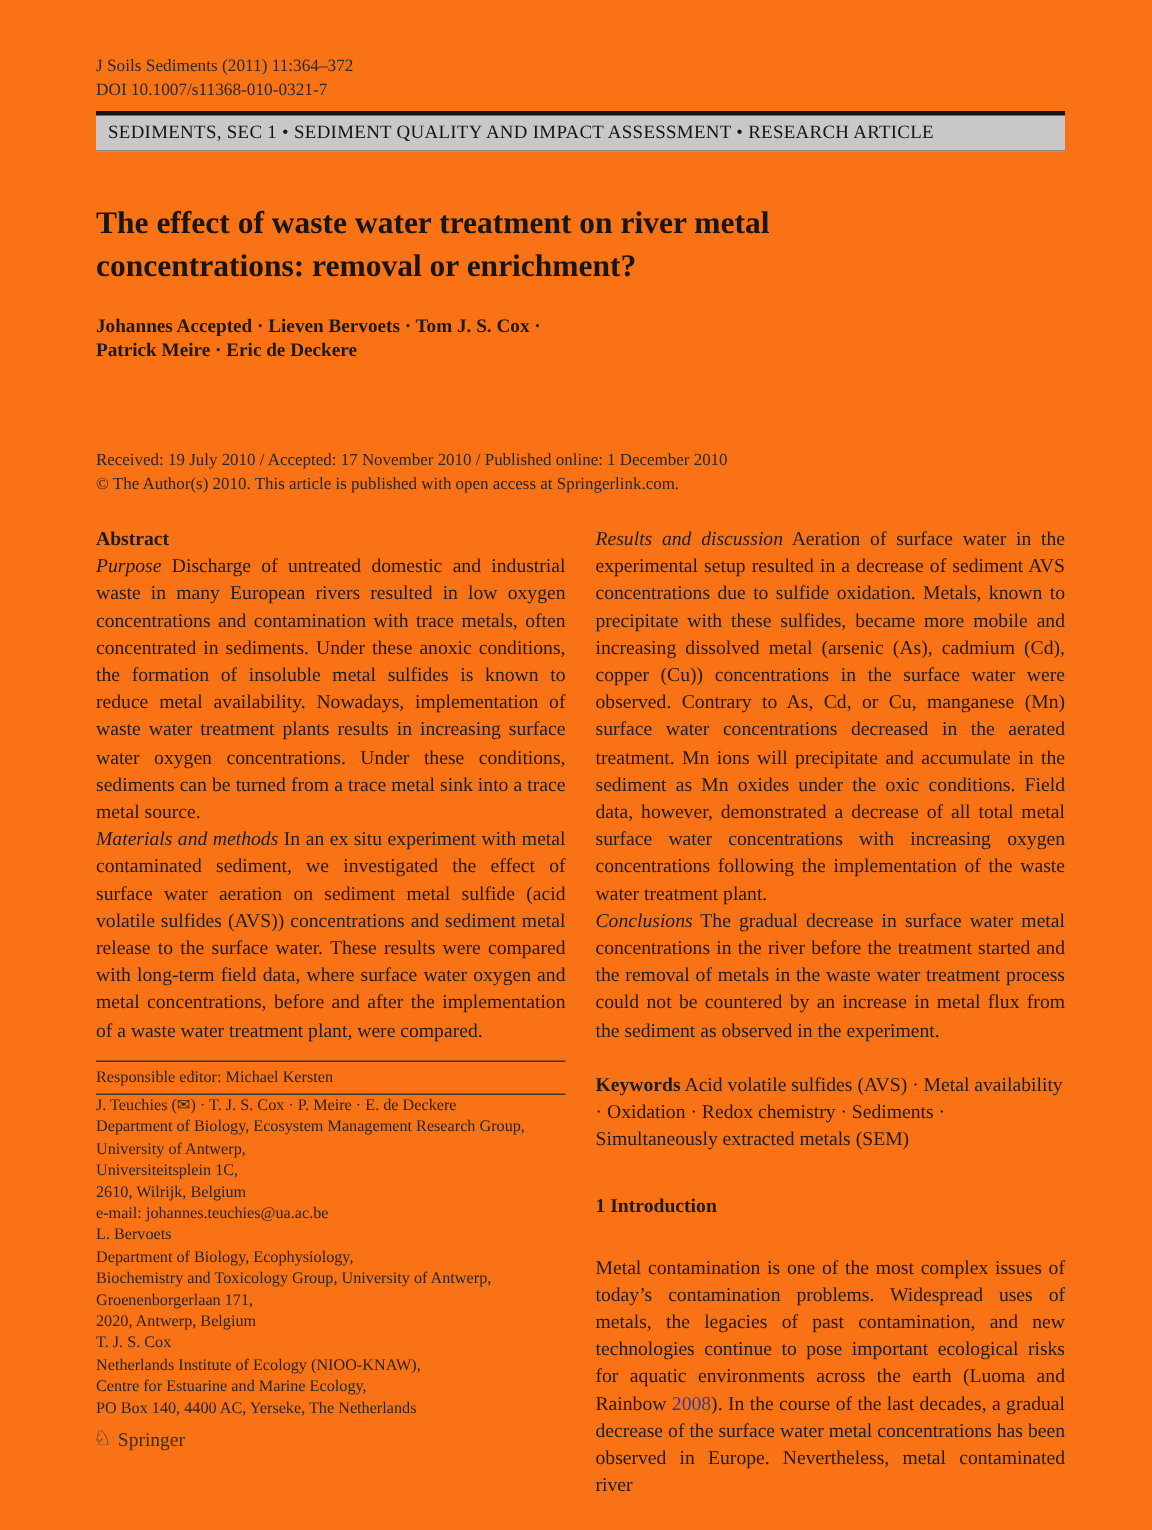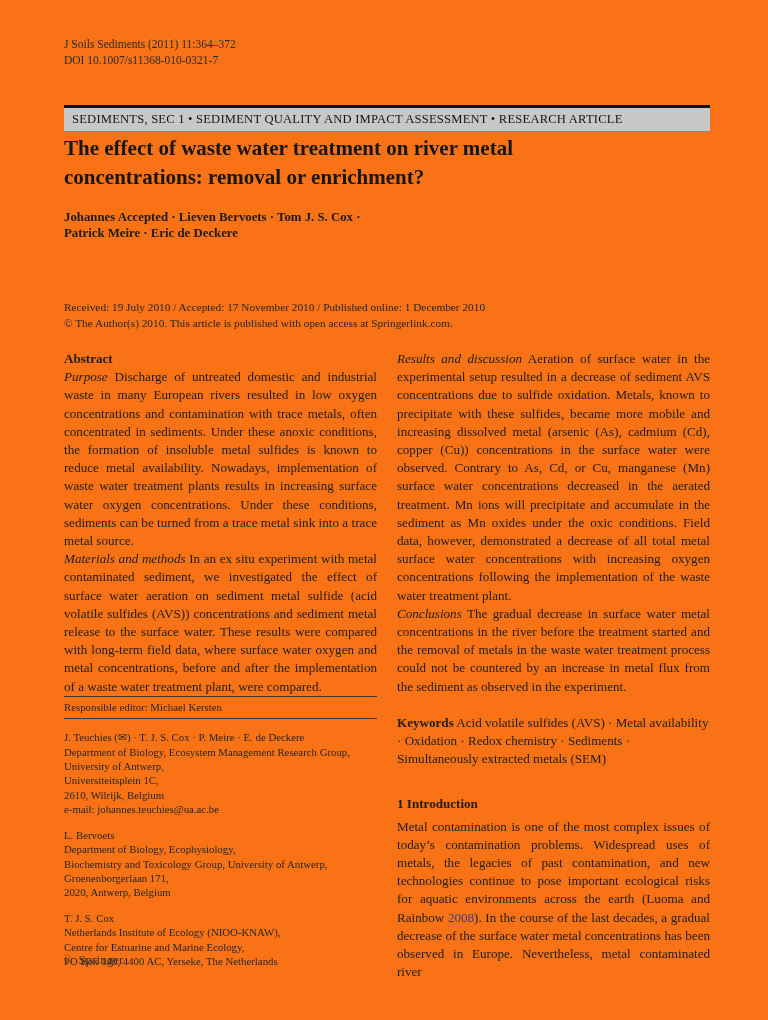--- a/index.html
+++ b/index.html
@@ -33,21 +33,20 @@
     top: 74px;
     border-top: 3px solid #141414;
     background: #c8c8c8;
     border-bottom: 1px solid #8a8a8a;
     padding: 4px 8px 4px 8px;
     box-sizing: border-box;
     font-size: 12.6px;
     letter-spacing: 0.2px;
     color: #141414;
     white-space: nowrap;
-    margin-top: 31px;
   }
   
   .title {
     top: 134px;
     font-size: 21px;
     font-weight: bold;
     line-height: 28.5px;
     color: #161616;
   }
   
@@ -92,21 +91,21 @@
   .keywords {
     margin-top: 18px;
     text-align: left;
   }
   .keywords .kw-label { font-weight: bold; }
   .intro-heading {
     margin-top: 27px;
     font-weight: bold;
   }
   .intro-para {
-    margin-top: 4px;
+    margin-top: 22px;
   }
   .cite-link {
     color: #3b3b8f;
     text-decoration: none;
     cursor: pointer;
   }
   
   .footnotes {
     margin-top: auto;
     font-size: 10.8px;
@@ -117,21 +116,21 @@
   .fn-rule {
     border: 0;
     border-top: 1px solid #3a3a3a;
     margin: 0;
   }
   .editor-line {
     padding: 3px 0 4px 0;
   }
   .affil {
     white-space: pre-line;
-    margin-top: 11px;
+    margin-top: 0;
   }
   .affil:first-of-type { margin-top: 8px; }
   
   .footer {
     position: absolute;
     left: 62px;
     top: 952px;
     display: flex;
     align-items: center;
     gap: 4px;

